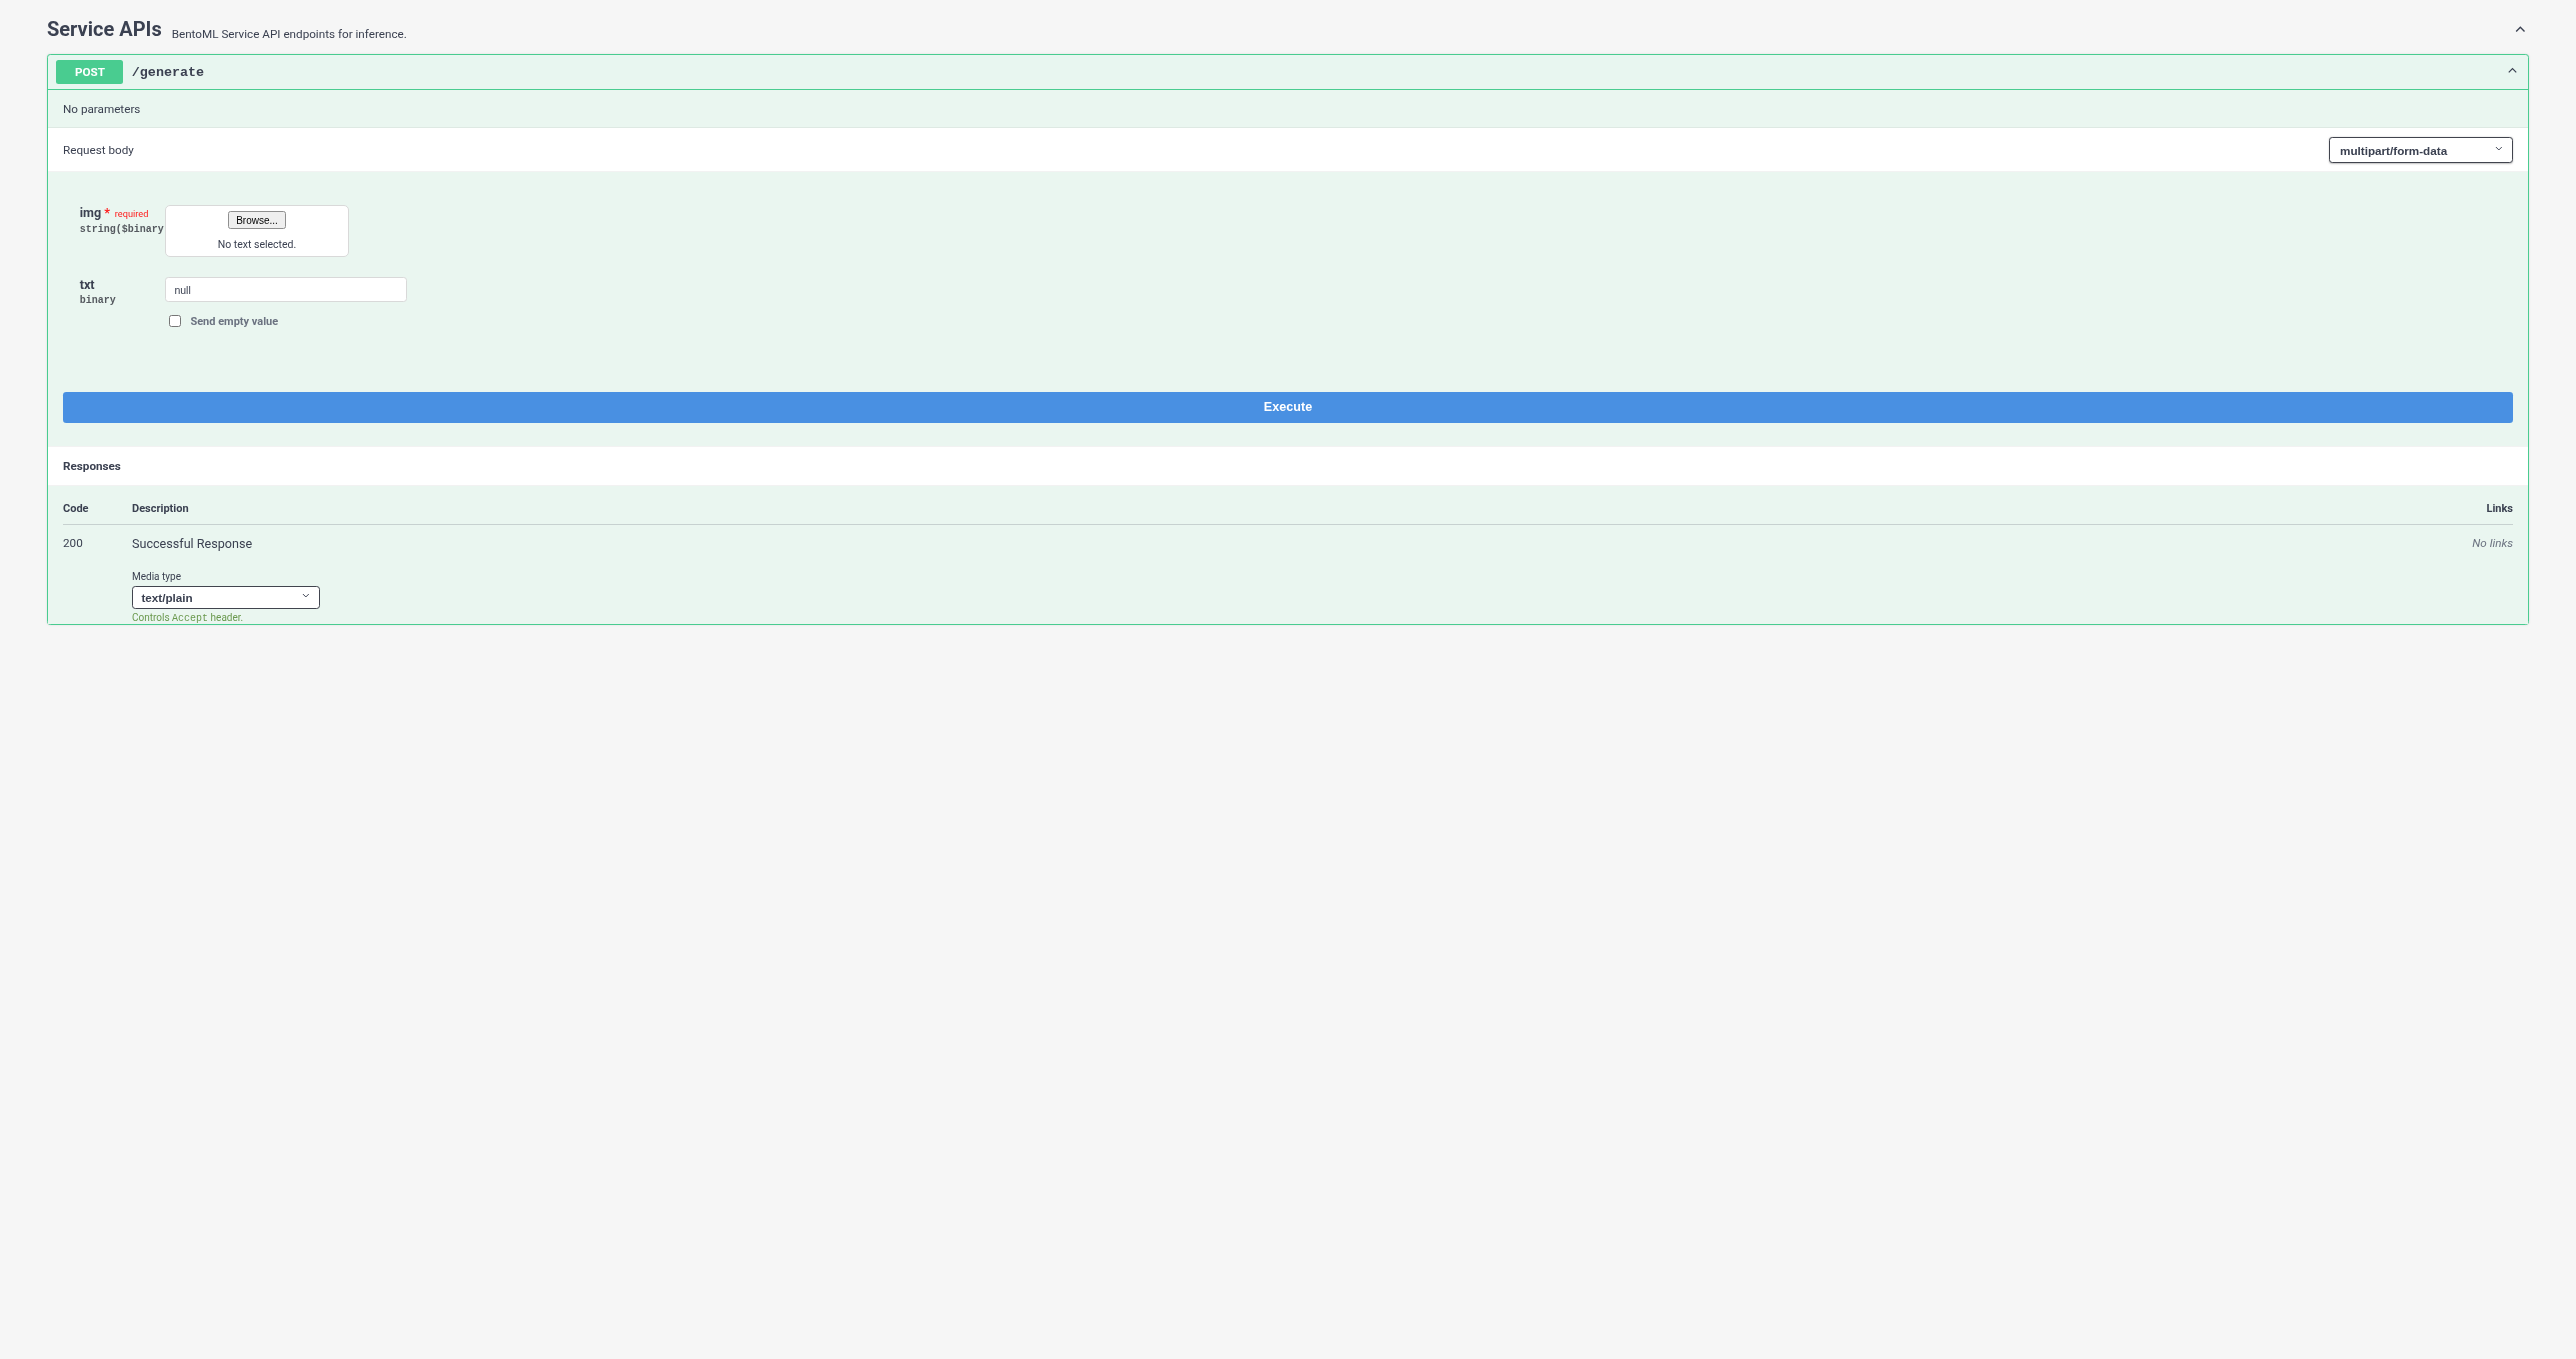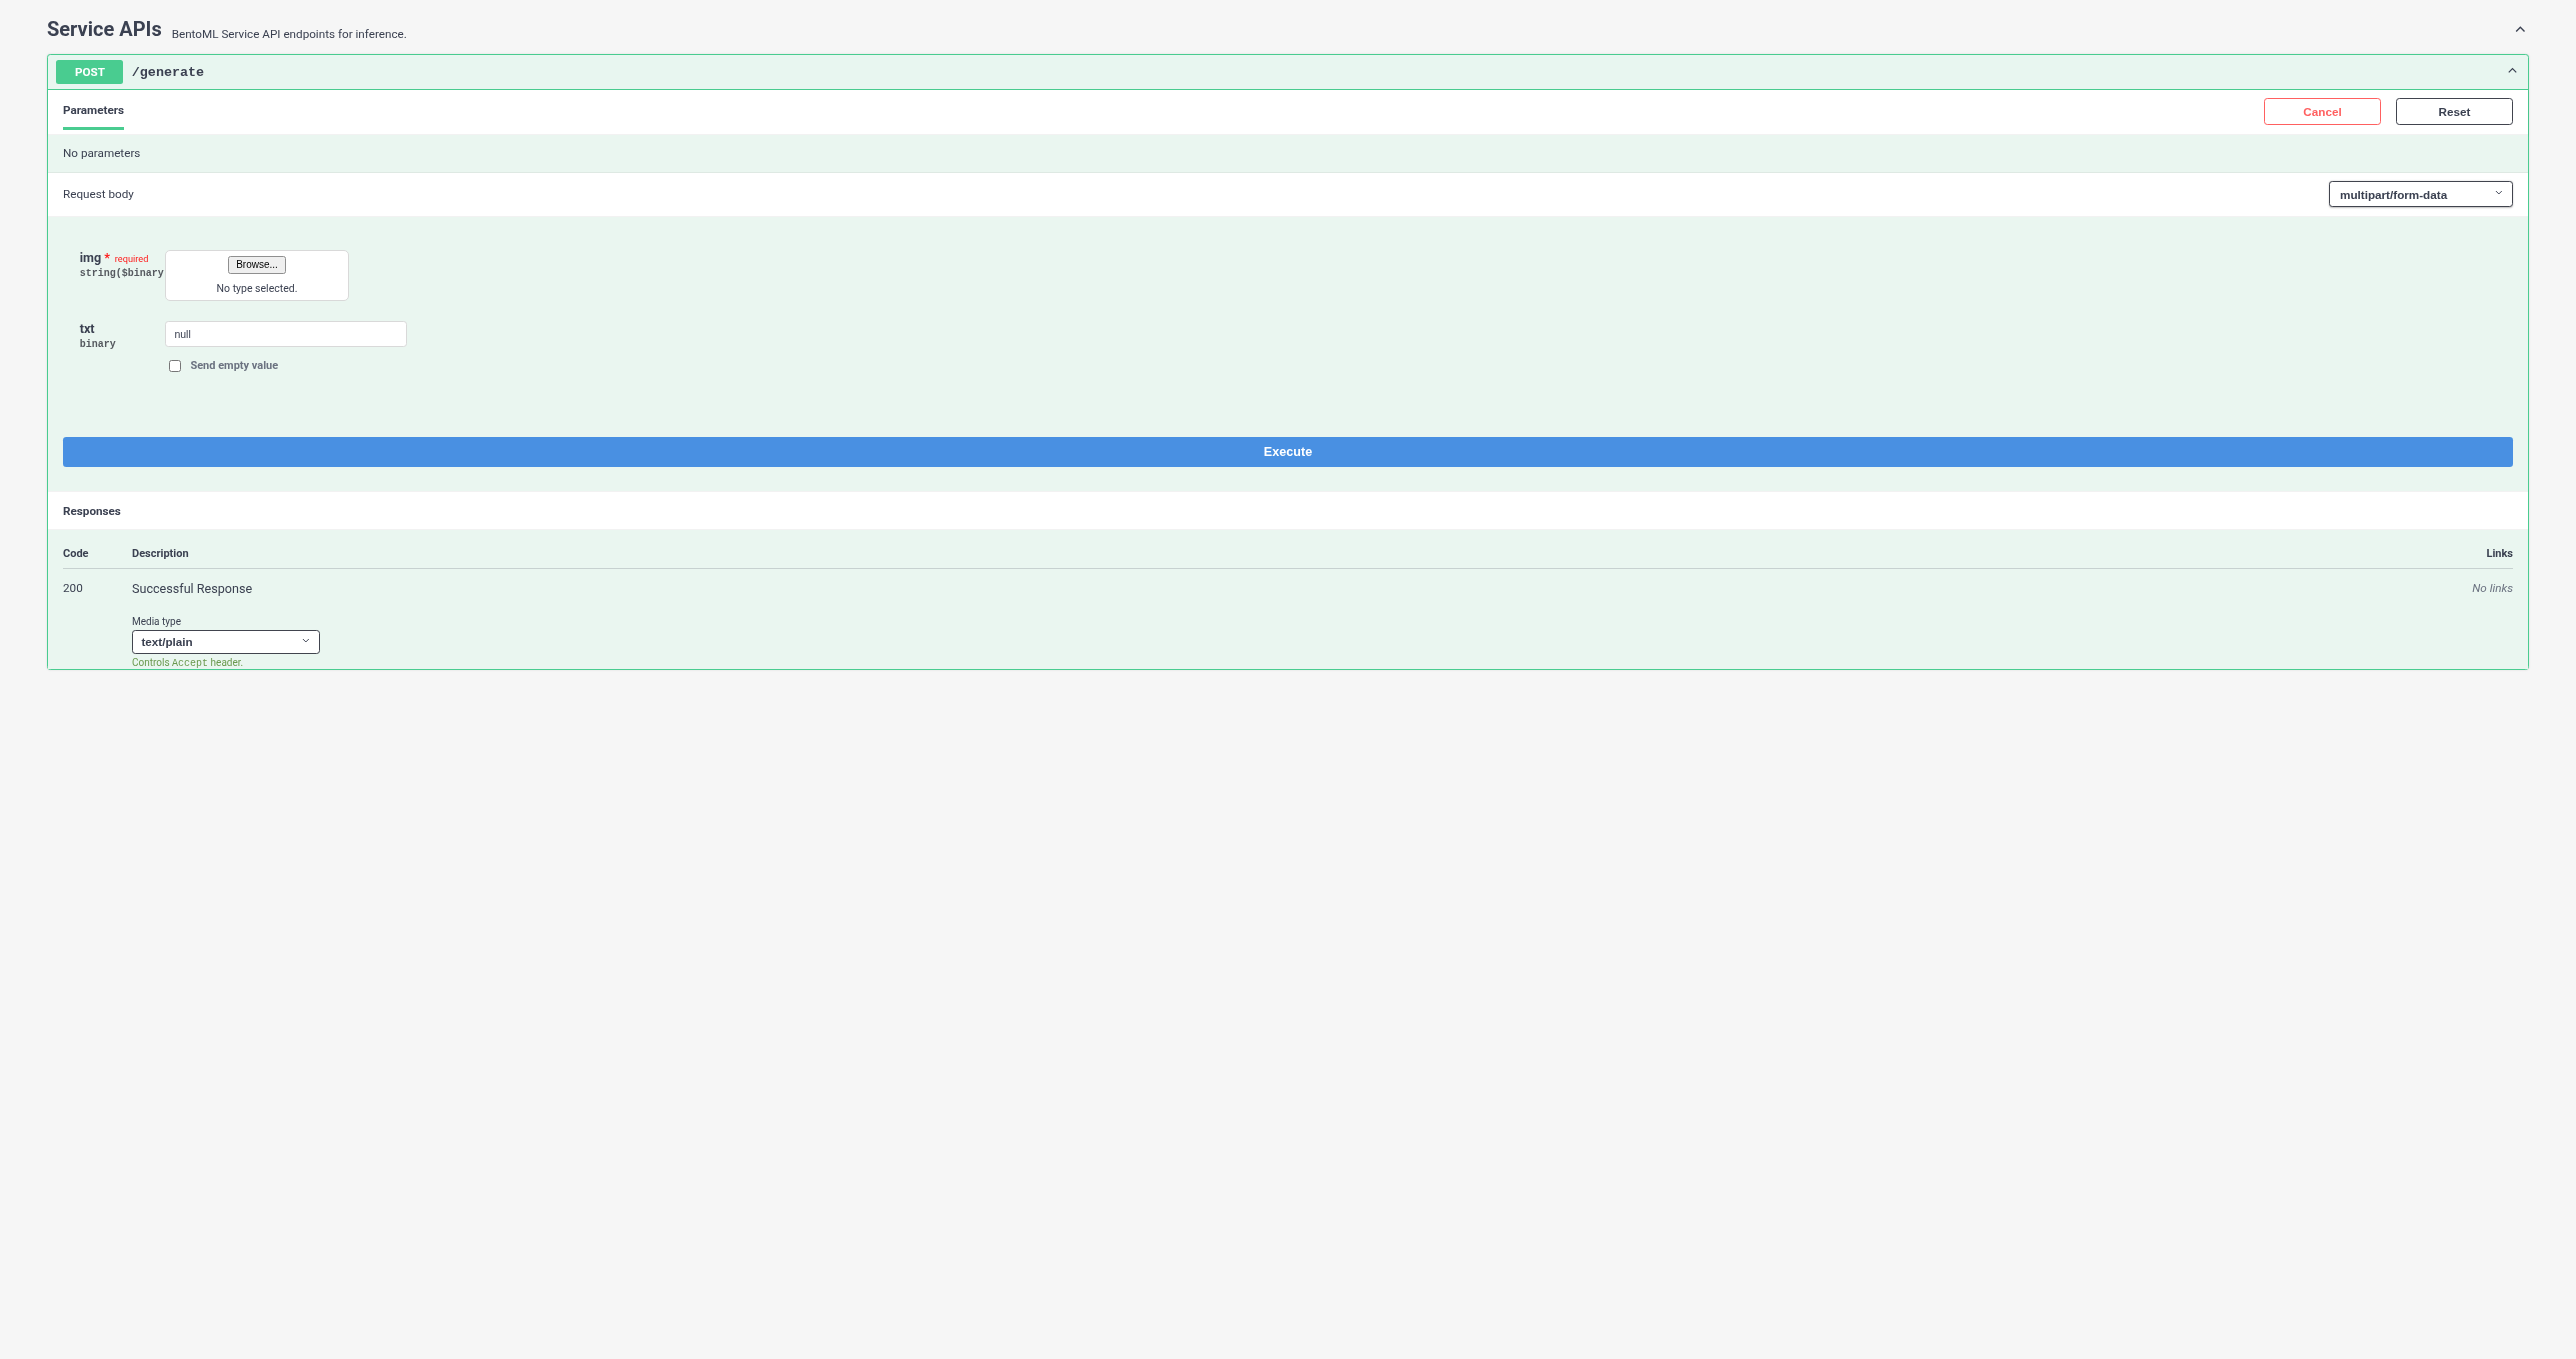--- a/index.html
+++ b/index.html
@@ -180,27 +180,20 @@
         <span>
           <svg viewBox="0 0 24 24" fill="none" stroke="currentColor" stroke-width="2">
               <polyline points="6 15 12 9 18 15"></polyline>
             </svg>
         </span>
       </span>
     </div>
 
     <div class="opblock-body">
 
-      <div class="params-header">
-        <span class="tab-params">Parameters</span>
-        <div class="btn-row">
-          <button class="btn btn-cancel">Cancel</button>
-          <button class="btn btn-reset">Reset</button>
-        </div>
-      </div>
 
       <div class="no-params">No parameters</div>
 
       <div class="request-body-header">
         <span class="request-body-label">Request body</span>
         <div class="content-type-select-wrap">
           <select class="content-type-select">
             <option>multipart/form-data</option>
           </select>
           <span class="chev-down">
@@ -217,21 +210,21 @@
           <div class="param-meta">
             <div class="param-name">
               <span>img</span>
               <span class="star">*</span>
               <span class="param-required">required</span>
             </div>
             <div class="param-type">string($binary)</div>
           </div>
           <div class="file-input-wrap">
             <button class="browse-btn">Browse...</button>
-            <span class="file-status">No type selected.</span>
+            <span class="file-status">No text selected.</span>
           </div>
         </div>
 
         <div class="param-row">
           <div class="param-meta">
             <div class="param-name">txt</div>
             <div class="param-type">binary</div>
           </div>
           <div>
             <input type="text" class="text-input" value="null" style="">

